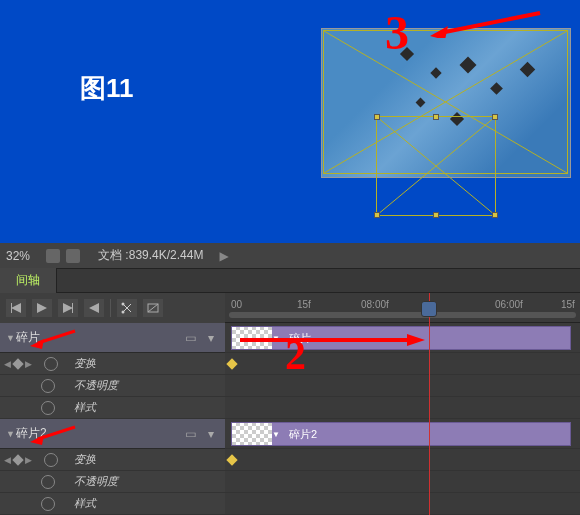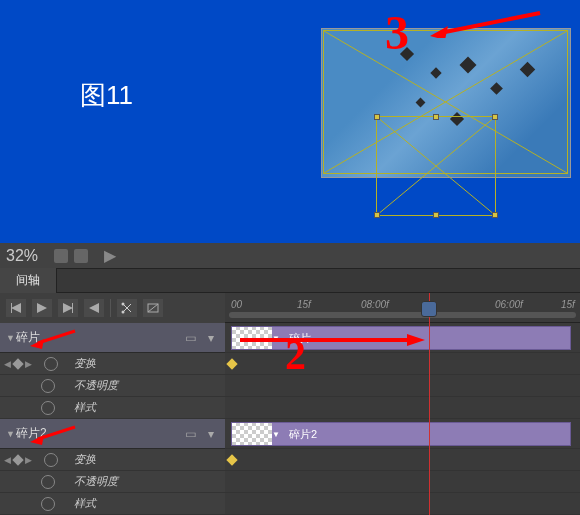--- a/index.html
+++ b/index.html
@@ -1,35 +1,35 @@
 <!DOCTYPE html>
 <html><head>
 <meta charset="utf-8">
 <style>
 * { margin: 0; padding: 0; box-sizing: border-box; font-family: "Microsoft YaHei", sans-serif; }
 body { width: 580px; height: 515px; background: #3a3a3a; overflow: hidden; }
 
 .canvas-area { width: 580px; height: 243px; background: #0049c6; position: relative; }
-.canvas-label { position: absolute; left: 80px; top: 78px; color: #fff; font-size: 26px; }
+.canvas-label { position: absolute; left: 80px; top: 71px; color: #fff; font-size: 26px; font-weight: bold; }
 .canvas-img { position: absolute; left: 321px; top: 28px; width: 250px; height: 150px; background: linear-gradient(135deg, #4a8bc4 30%, #6ba3d3 50%, #3a7ab8 80%); border: 1px solid #999; }
 .bbox { position: absolute; border: 1px solid #b6b124; pointer-events: none; }
 .bbox1 { left: 323px; top: 30px; width: 245px; height: 144px; }
 .bbox2 { left: 376px; top: 116px; width: 120px; height: 100px; }
 .bbox .diag { position: absolute; width: 100%; height: 100%; }
 .handle { position: absolute; width: 6px; height: 6px; background: #d6c544; border: 1px solid #555; }
 .ann3 { position: absolute; left: 385px; top: 5px; color: red; font-size: 48px; font-weight: bold; font-family: "Brush Script MT", cursive; }
 .arrow3 { position: absolute; left: 430px; top: 8px; width: 120px; height: 30px; }
 .shard { position: absolute; background: #2a2a2a; transform: rotate(45deg); }
 
-.status-bar { height: 26px; background: #424242; display: flex; align-items: center; padding: 0 6px; gap: 10px; color: #ccc; font-size: 16px; border-bottom: 1px solid #222; }
+.status-bar { height: 26px; background: #424242; display: flex; align-items: center; padding: 0 6px; gap: 10px; color: #ccc; font-size: 12px; border-bottom: 1px solid #222; }
 .status-icons { display: flex; gap: 6px; margin-left: 6px; }
 .status-icon { width: 14px; height: 14px; background: #666; border-radius: 2px; }
 
 .tab-bar { height: 24px; background: #383838; display: flex; align-items: center; border-bottom: 1px solid #222; }
-.tab { padding: 4px 16px; color: #e5e5e5; font-size: 12px; background: #454545; border-right: 1px solid #222; }
+.tab { padding: 4px 16px; color: #bef264; font-size: 12px; background: #454545; border-right: 1px solid #222; }
 
 .timeline-area { display: flex; height: 222px; background: #3f3f3f; }
 .left-panel { width: 225px; background: #3f3f3f; }
 .right-panel { flex: 1; background: #3f3f3f; position: relative; }
 
 .controls-row { height: 30px; display: flex; align-items: center; gap: 6px; padding: 0 6px; }
 .ctrl-btn { width: 20px; height: 18px; background: #4a4a4a; display: flex; align-items: center; justify-content: center; cursor: pointer; }
 .ctrl-btn svg { fill: #aaa; }
 .sep { width: 1px; height: 18px; background: #555; }
 
@@ -41,21 +41,21 @@
 .layer-iconbtn { width: 16px; height: 16px; display: flex; align-items: center; justify-content: center; color: #aaa; cursor: pointer; }
 
 .prop-row { height: 22px; display: flex; align-items: center; background: #3f3f3f; border-bottom: 1px solid #333; color: #ccc; font-size: 11px; }
 .prop-keys { width: 62px; display: flex; align-items: center; gap: 3px; padding-left: 4px; }
 .prop-diamond { width: 8px; height: 8px; background: #999; transform: rotate(45deg); display: inline-block; }
 .prop-caret { color: #888; font-size: 9px; }
 .prop-stopwatch { width: 14px; height: 14px; border: 1px solid #888; border-radius: 50%; position: relative; }
 .prop-label { flex: 1; padding-left: 12px; font-style: italic; }
 
 .ruler { height: 30px; background: #3a3a3a; border-bottom: 1px solid #222; position: relative; color: #999; font-size: 10px; }
-.ruler-tick { position: absolute; top: 6px; font-style: italic; }
+.ruler-tick { position: absolute; top: 6px; }
 .ruler-bar { position: absolute; bottom: 4px; left: 4px; right: 4px; height: 6px; background: #555; border-radius: 3px; }
 
 .track-row { height: 30px; border-bottom: 1px solid #333; position: relative; background: #3a3a3a; }
 .track-row.prop { height: 22px; }
 .clip { position: absolute; top: 3px; height: 24px; background: #8d7cb5; border: 1px solid #6a5a95; display: flex; align-items: center; }
 .clip-thumb { width: 40px; height: 100%; background: repeating-conic-gradient(#ccc 0 25%, #fff 0 50%) 50% / 8px 8px; }
 .clip-label { color: #fff; font-size: 11px; padding: 0 6px; }
 .clip-tri { color: #fff; font-size: 8px; margin-right: 3px; }
 .kf { position: absolute; width: 8px; height: 8px; background: #e6c548; transform: rotate(45deg); top: 7px; }
 
@@ -104,20 +104,21 @@
       <polygon points="0,28 18,18 15,32" fill="red"></polygon>
     </svg>
 </div>
 
 <div class="status-bar">
   <span>32%</span>
   <div class="status-icons">
     <div class="status-icon"></div>
     <div class="status-icon"></div>
   </div>
+  <span style="margin-left:8px"><span>文档</span> :<span>839.4K/2.44M</span></span>
   <span style="margin-left:6px;color:#888">▶</span>
 </div>
 
 <div class="tab-bar">
   <div class="tab">间轴</div>
 </div>
 
 <div class="timeline-area">
   <div class="left-panel">
     <div class="controls-row">

